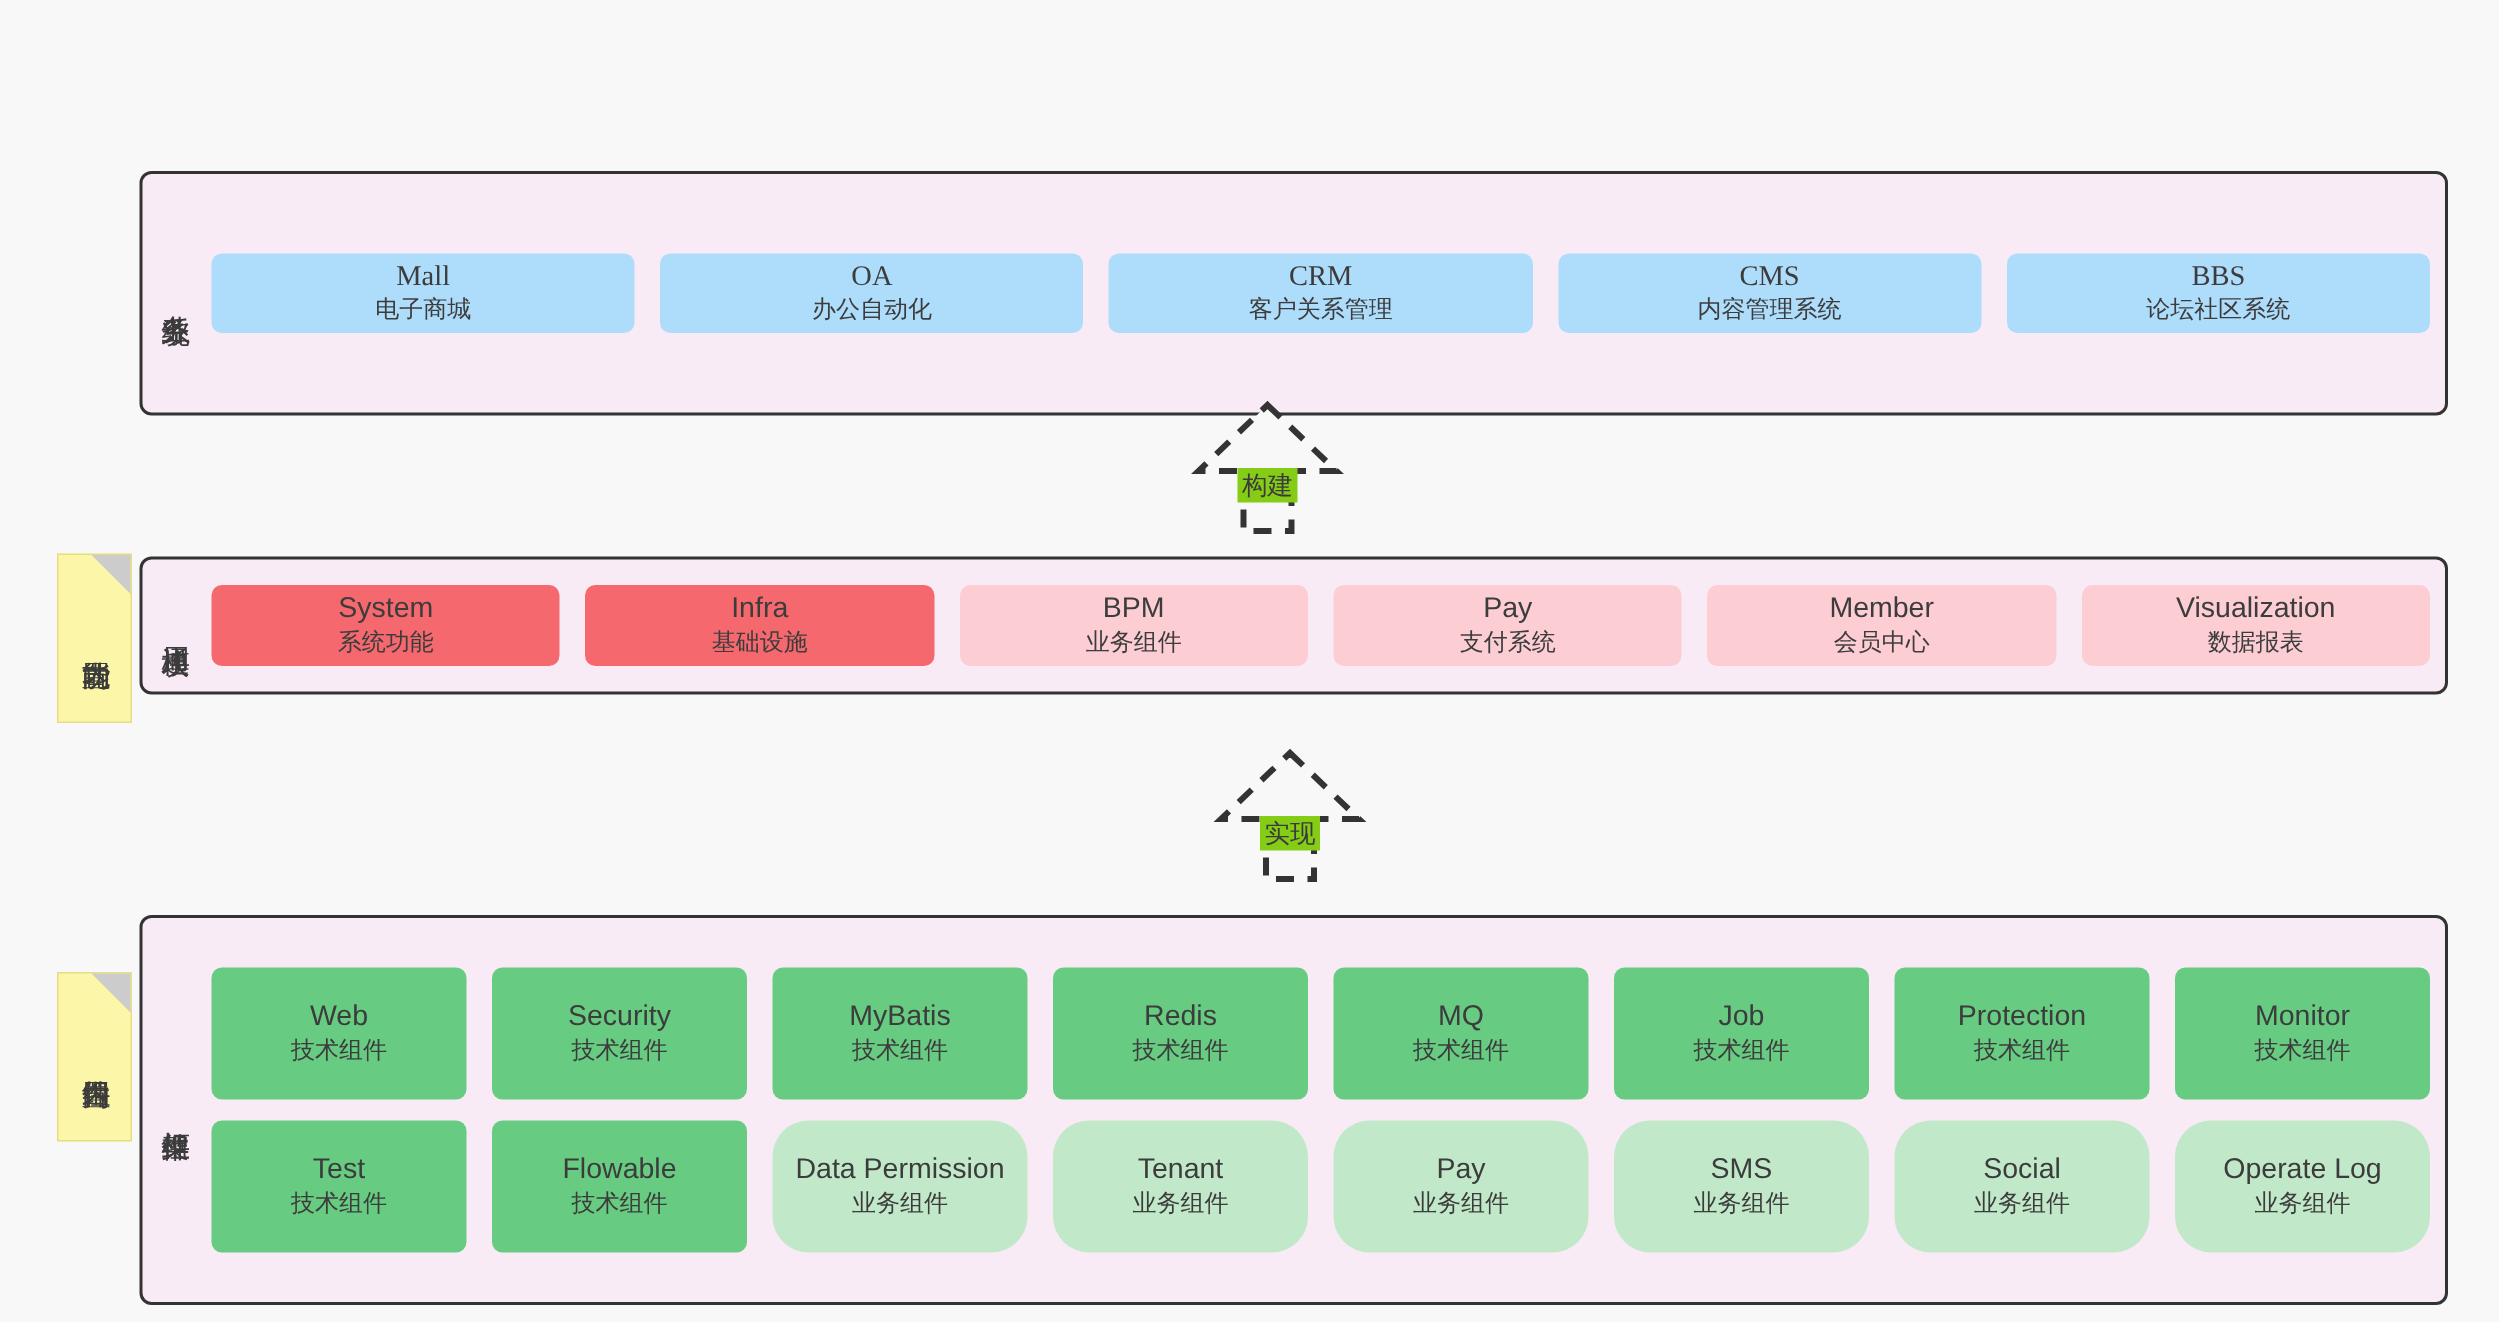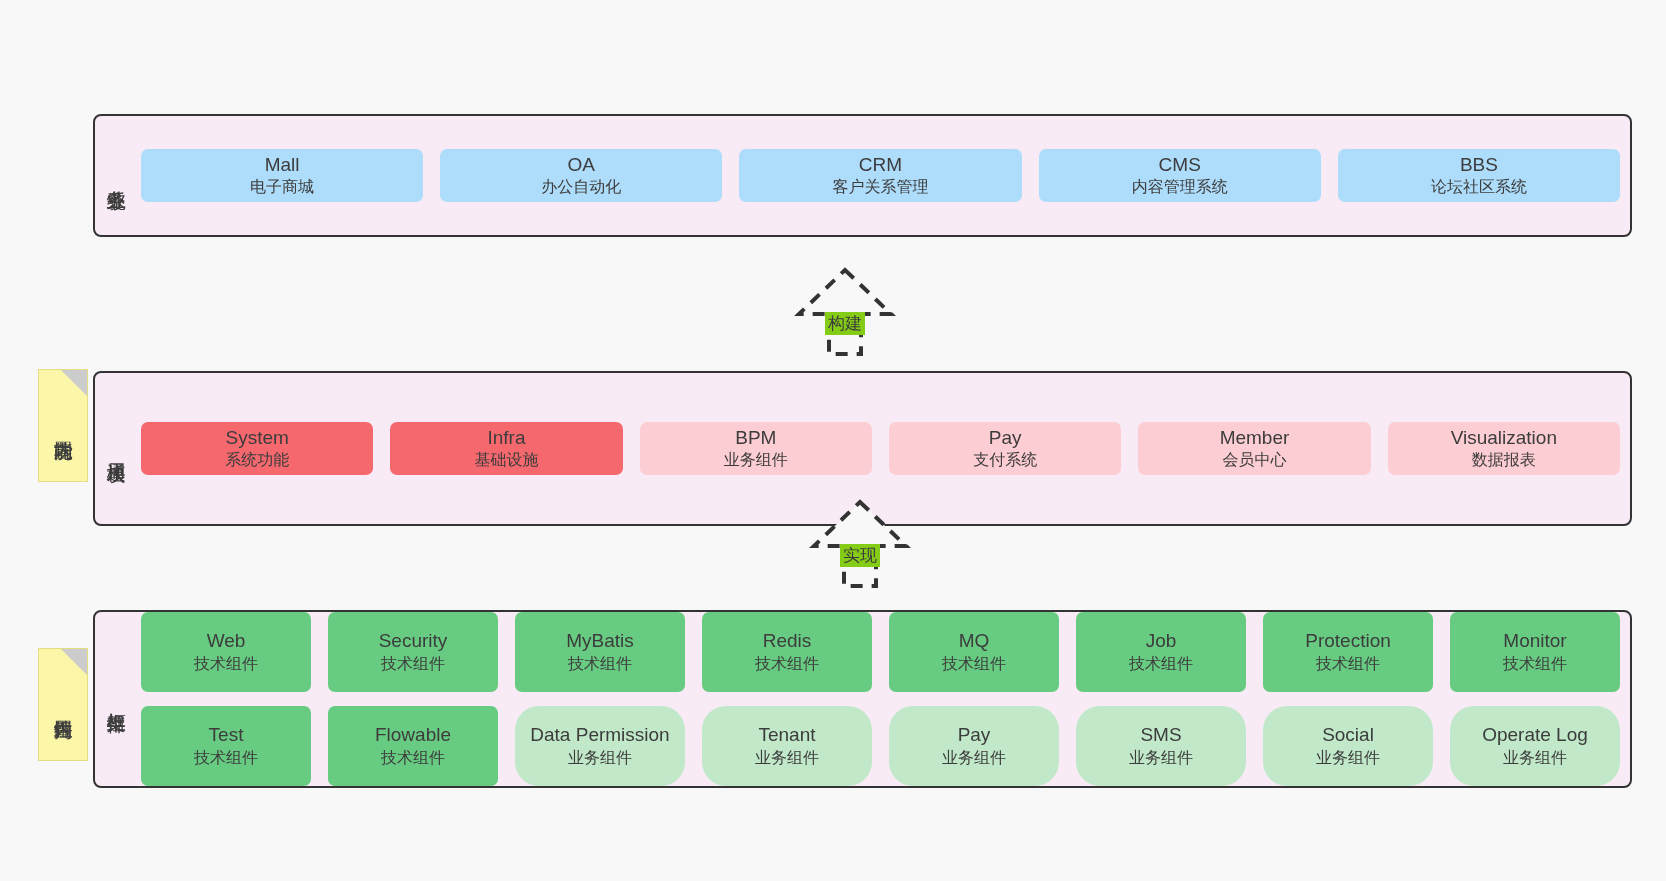--- a/index.html
+++ b/index.html
@@ -132,21 +132,21 @@
     background: #84cc16;
     padding: 0 3px;
     white-space: nowrap;
   }
 </style>
 </head>
 <body>
 
 <div class="canvas">
 
-  <div class="layer" style="left:93px; top:114px; width:1539px; height:123px;">
+  <div class="layer" style="left:93px; top:114px; width:1539px; height:163px;font-family:Liberation Serif, serif;">
     <div class="layer-title">业务系统</div>
     <div class="layer-body">
       <div class="row">
         <div class="card c-blue">
           <span class="title">Mall</span>
           <span class="sub">电子商城</span>
         </div>
         <div class="card c-blue">
           <span class="title">OA</span>
           <span class="sub">办公自动化</span>
@@ -172,21 +172,21 @@
       <path d="M50 2 L96 46 L66 46 L66 86 L34 86 L34 46 L4 46 Z" fill="#f8f8f8" stroke="#333333" stroke-width="4" stroke-dasharray="12 9" stroke-linejoin="miter"></path>
     </svg>
     <span class="arrow-label" style="top:44px;">构建</span>
   </div>
 
   <div class="sticky" style="left:38px; top:369px; width:50px; height:113px;">
     <span class="fold"></span>
     <span>内置功能</span>
   </div>
 
-  <div class="layer" style="left:93px; top:371px; width:1539px; height:155px;">
+  <div class="layer" style="left:93px; top:371px; width:1539px; height:92px;">
     <div class="layer-title">通用模块</div>
     <div class="layer-body">
       <div class="row">
         <div class="card c-red">
           <span class="title">System</span>
           <span class="sub">系统功能</span>
         </div>
         <div class="card c-red">
           <span class="title">Infra</span>
           <span class="sub">基础设施</span>
@@ -216,21 +216,21 @@
       <path d="M50 2 L96 46 L66 46 L66 86 L34 86 L34 46 L4 46 Z" fill="#f8f8f8" stroke="#333333" stroke-width="4" stroke-dasharray="12 9" stroke-linejoin="miter"></path>
     </svg>
     <span class="arrow-label" style="top:44px;">实现</span>
   </div>
 
   <div class="sticky" style="left:38px; top:648px; width:50px; height:113px;">
     <span class="fold"></span>
     <span>内置组件</span>
   </div>
 
-  <div class="layer" style="left:93px; top:610px; width:1539px; height:178px;">
+  <div class="layer" style="left:93px; top:610px; width:1539px; height:260px;">
     <div class="layer-title">框架组件</div>
     <div class="layer-body">
 
       <div class="row" style="height:88px;">
         <div class="card c-green">
           <span class="title">Web</span>
           <span class="sub">技术组件</span>
         </div>
         <div class="card c-green">
           <span class="title">Security</span>

